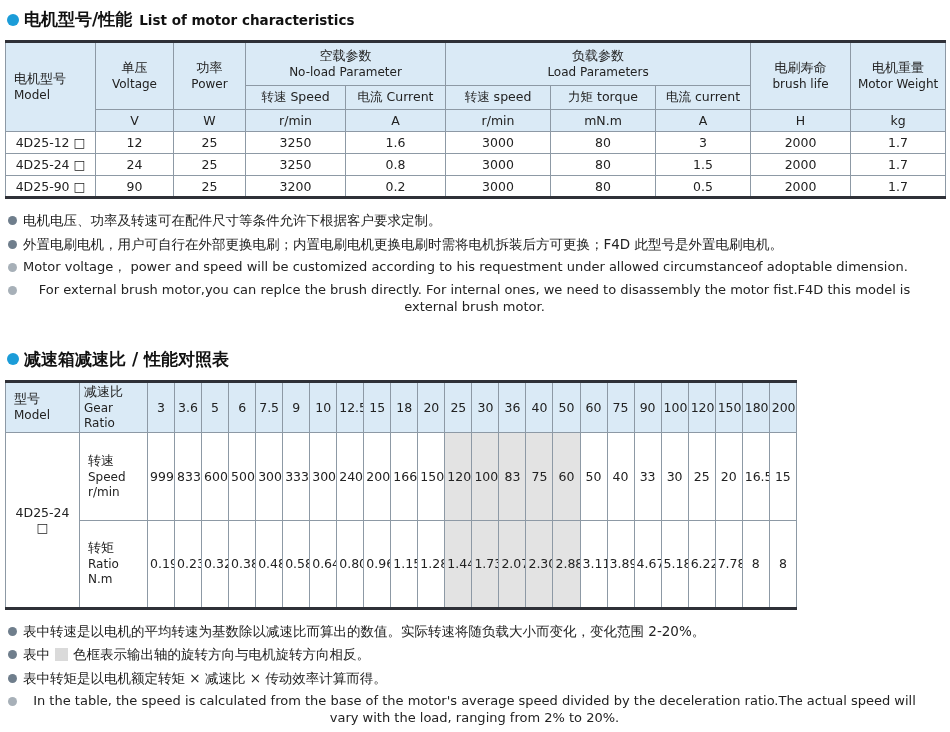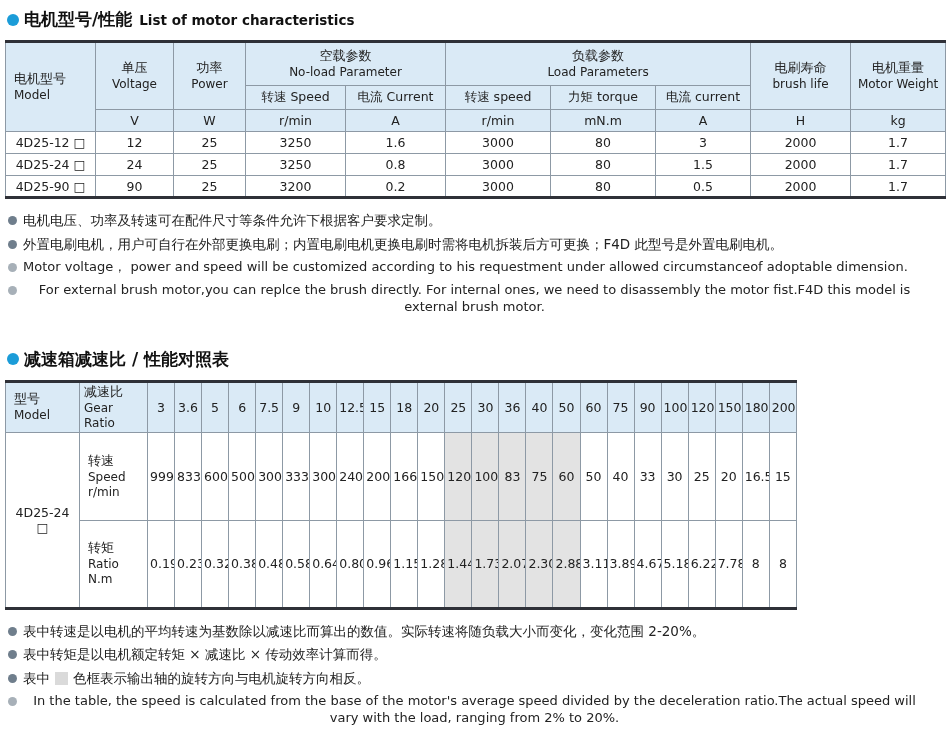--- a/index.html
+++ b/index.html
@@ -290,25 +290,25 @@
   </tbody>
     </table>
 
   <div class="notes">
     <div class="note zhl">
       <span class="nb z"></span>
       <span class="nt">表中转速是以电机的平均转速为基数除以减速比而算出的数值。实际转速将随负载大小而变化，变化范围 2-20%。</span>
     </div>
     <div class="note zhl">
       <span class="nb z"></span>
+      <span class="nt"><span>表中</span><span class="box"></span><span>色框表示输出轴的旋转方向与电机旋转方向相反。</span></span>
+    </div>
+    <div class="note zhl">
+      <span class="nb z"></span>
       <span class="nt">表中转矩是以电机额定转矩 × 减速比 × 传动效率计算而得。</span>
-    </div>
-    <div class="note zhl">
-      <span class="nb z"></span>
-      <span class="nt"><span>表中</span><span class="box"></span><span>色框表示输出轴的旋转方向与电机旋转方向相反。</span></span>
     </div>
     <div class="note">
       <span class="nb e"></span>
       <span class="nt">In the table, the speed is calculated from the base of the motor's average speed  divided by the deceleration ratio.The actual speed will vary with the load, ranging from 2% to 20%.</span>
     </div>
 
   </div>
 
 </div>
 

